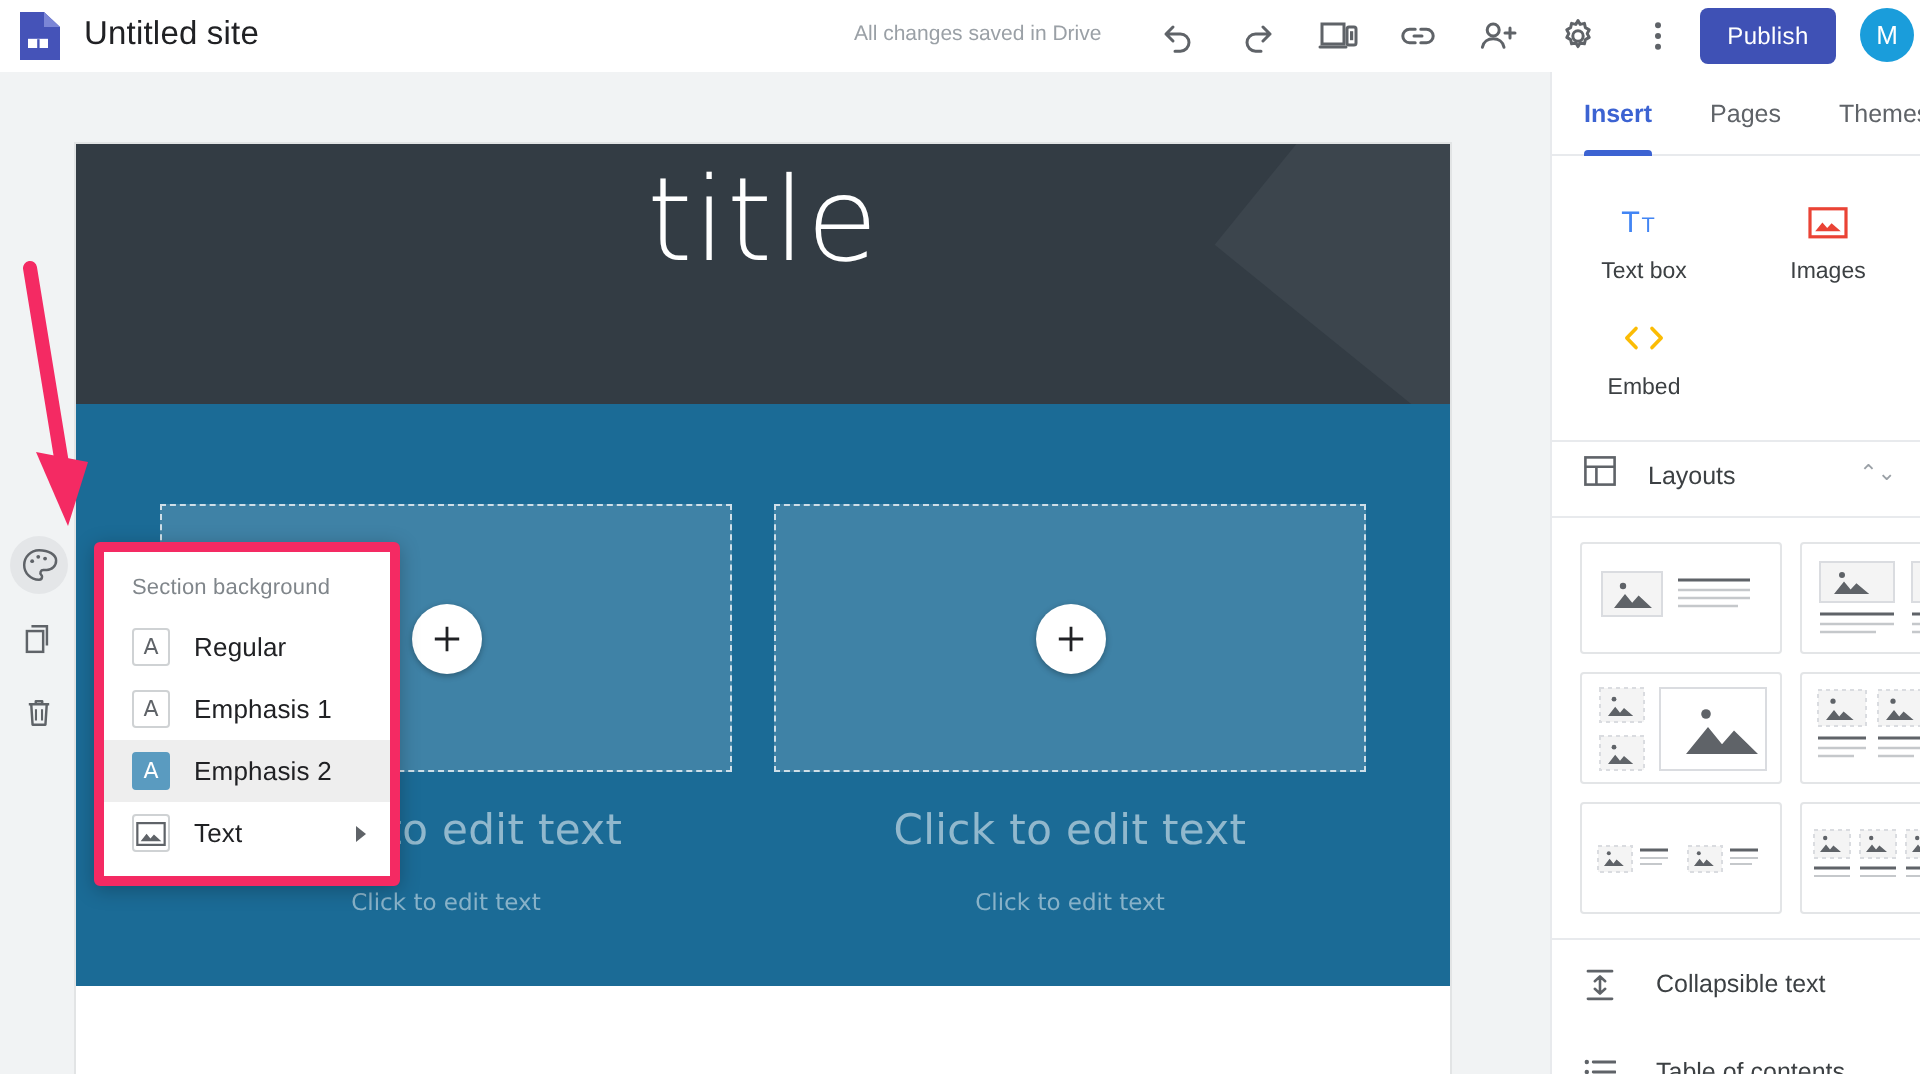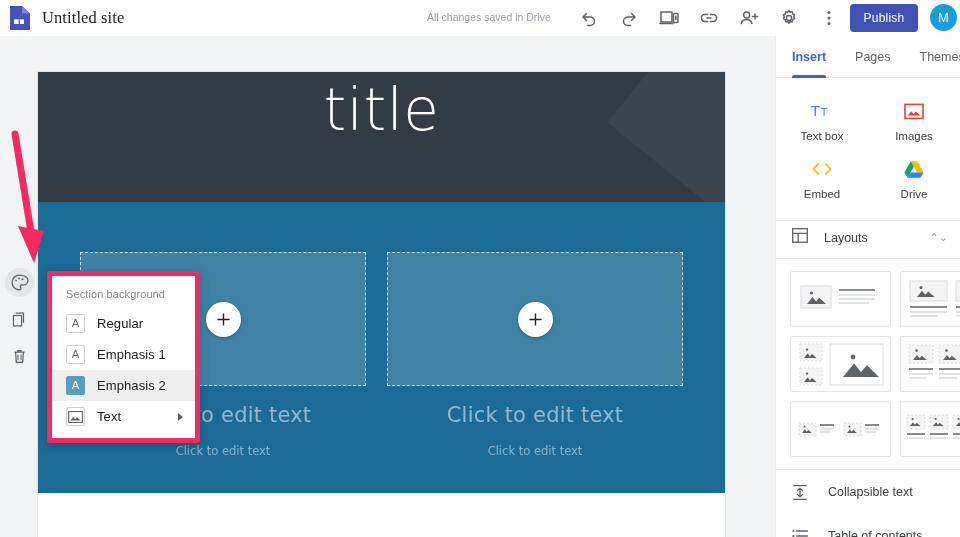--- a/index.html
+++ b/index.html
@@ -18,21 +18,20 @@
     border-bottom: 1px solid #ffffff;
   }
   .sites-logo {
     width: 22px; height: 24px; margin-left: 8px; margin-right: 12px;
     position: relative;
   }
   .sites-logo svg { display: block; }
   .doc-title {
     font-size: 16.5px; color: #202124; letter-spacing: .1px;
     white-space: nowrap;
-    font-family: Liberation Serif, serif;
   }
   .save-status {
     position: absolute; left: 427px; top: 11px;
     font-size: 10.5px; color: #9aa0a6; white-space: nowrap;
   }
   .tb-icons { position: absolute; left: 572px; top: 0; height: 36px; display: flex; align-items: center; }
   .tb-btn {
     width: 34px; height: 34px; border-radius: 50%;
     display: flex; align-items: center; justify-content: center;
     margin-right: 6px; cursor: pointer;
@@ -424,30 +423,20 @@
 
       <div class="sb-cell">
         <div class="sb-cell-icon">
           <svg width="26" height="16" viewBox="0 0 26 16">
             <path d="M9 3.2L4.4 8 9 12.8M17 3.2L21.6 8 17 12.8" stroke="#fbbc04" stroke-width="1.8" fill="none" stroke-linecap="round" stroke-linejoin="round"></path>
           </svg>
         </div>
         <div class="sb-cell-label">Embed</div>
       </div>
 
-      <div class="sb-cell">
-        <div class="sb-cell-icon">
-          <svg width="20" height="18" viewBox="0 0 20 18">
-            <path d="M6.8 1.2h6.4l6.4 11.2h-6.4z" fill="#ffba00"></path>
-            <path d="M6.8 1.2L0.4 12.4l3.2 5.4L10 6.6z" fill="#0da960"></path>
-            <path d="M3.6 17.8h12.8l3.2-5.4H6.8z" fill="#2684fc"></path>
-          </svg>
-        </div>
-        <div class="sb-cell-label">Drive</div>
-      </div>
     </div>
 
     <div class="sb-section-hd">
       <span>
         <svg width="16" height="15" viewBox="0 0 16 15">
           <rect x="0.7" y="0.7" width="14.6" height="13.6" fill="none" stroke="#5f6368" stroke-width="1.3"></rect>
           <path d="M0.7 5.4h14.6M6.2 5.4v8.9" stroke="#5f6368" stroke-width="1.3"></path>
         </svg>
       </span>
       <span class="t">Layouts</span>

